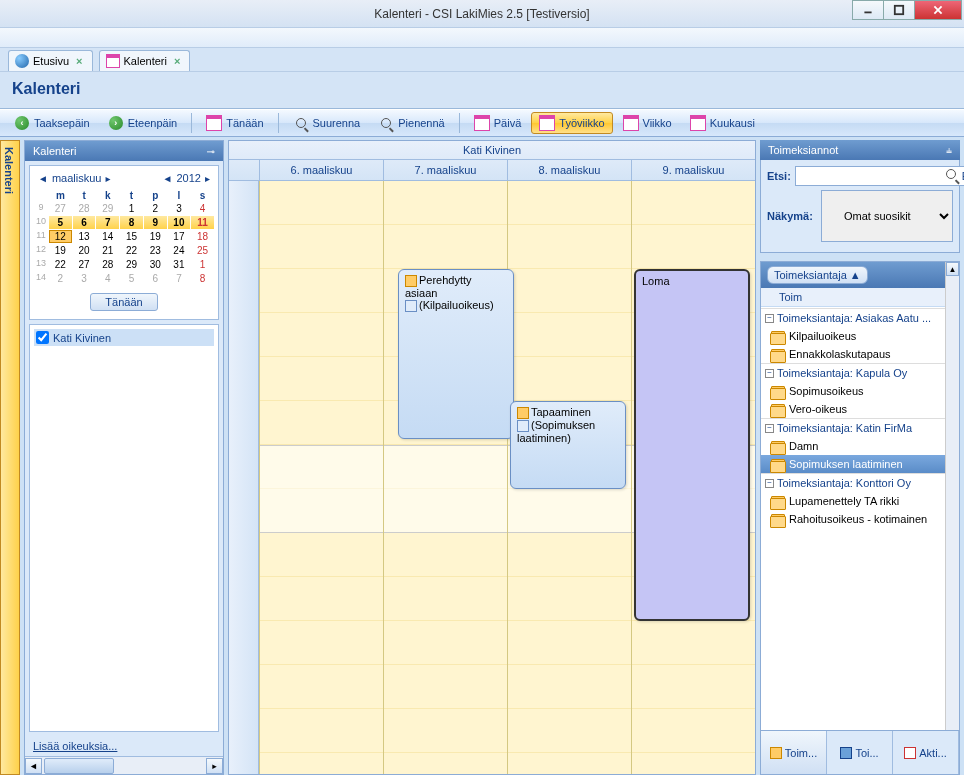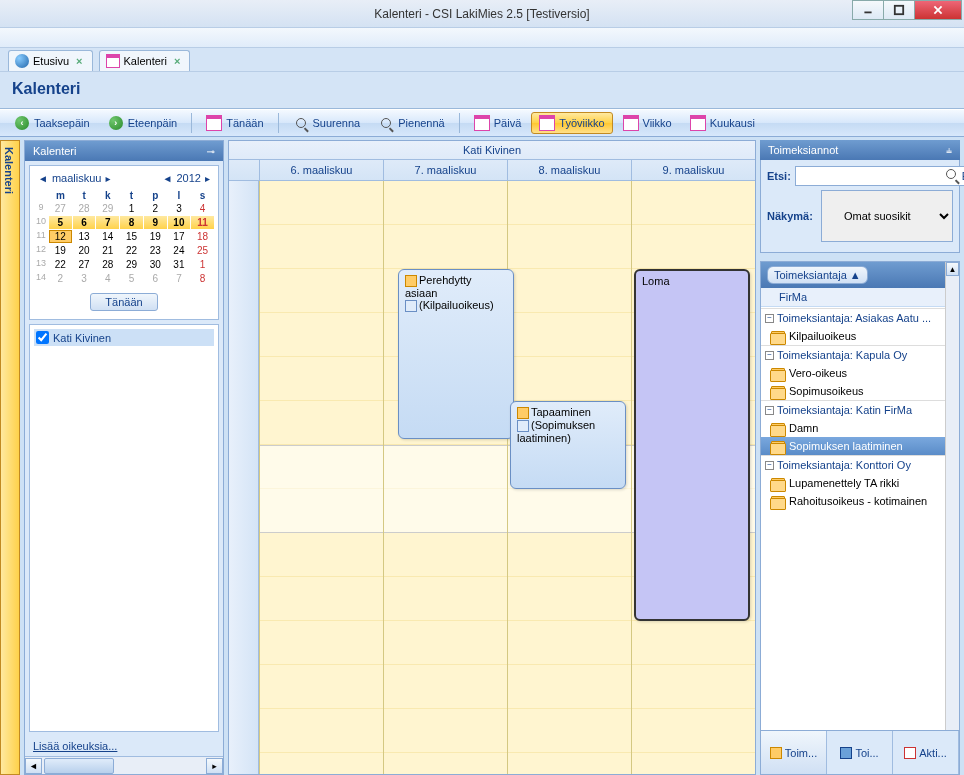--- a/index.html
+++ b/index.html
@@ -330,41 +330,45 @@
         <select><option>Omat suosikit</option></select>
       </div>
     </div>
     <div class="treepanel">
       <div class="tp-header">
         <span class="btn">
             <span>Toimeksiantaja</span> 
             <span>▲</span>
           </span>
       </div>
-      <div class="tp-sub">FirMa</div>
+      <div class="tp-sub">Toim</div>
       <div class="tp-body" id="tp-body">
           <div class="tp-group">
             <span class="sq">−</span>
             <span>Toimeksiantaja: Asiakas Aatu ...</span>
           </div>
           <div class="tp-item">
             <span class="fo"></span>
             <span>Kilpailuoikeus</span>
           </div>
+          <div class="tp-item">
+            <span class="fo"></span>
+            <span>Ennakkolaskutapaus</span>
+          </div>
           <div class="tp-group">
             <span class="sq">−</span>
             <span>Toimeksiantaja: Kapula Oy</span>
           </div>
           <div class="tp-item">
             <span class="fo"></span>
+            <span>Sopimusoikeus</span>
+          </div>
+          <div class="tp-item">
+            <span class="fo"></span>
             <span>Vero-oikeus</span>
-          </div>
-          <div class="tp-item">
-            <span class="fo"></span>
-            <span>Sopimusoikeus</span>
           </div>
           <div class="tp-group">
             <span class="sq">−</span>
             <span>Toimeksiantaja: Katin FirMa</span>
           </div>
           <div class="tp-item">
             <span class="fo"></span>
             <span>Damn</span>
           </div>
           <div class="tp-item selected">

